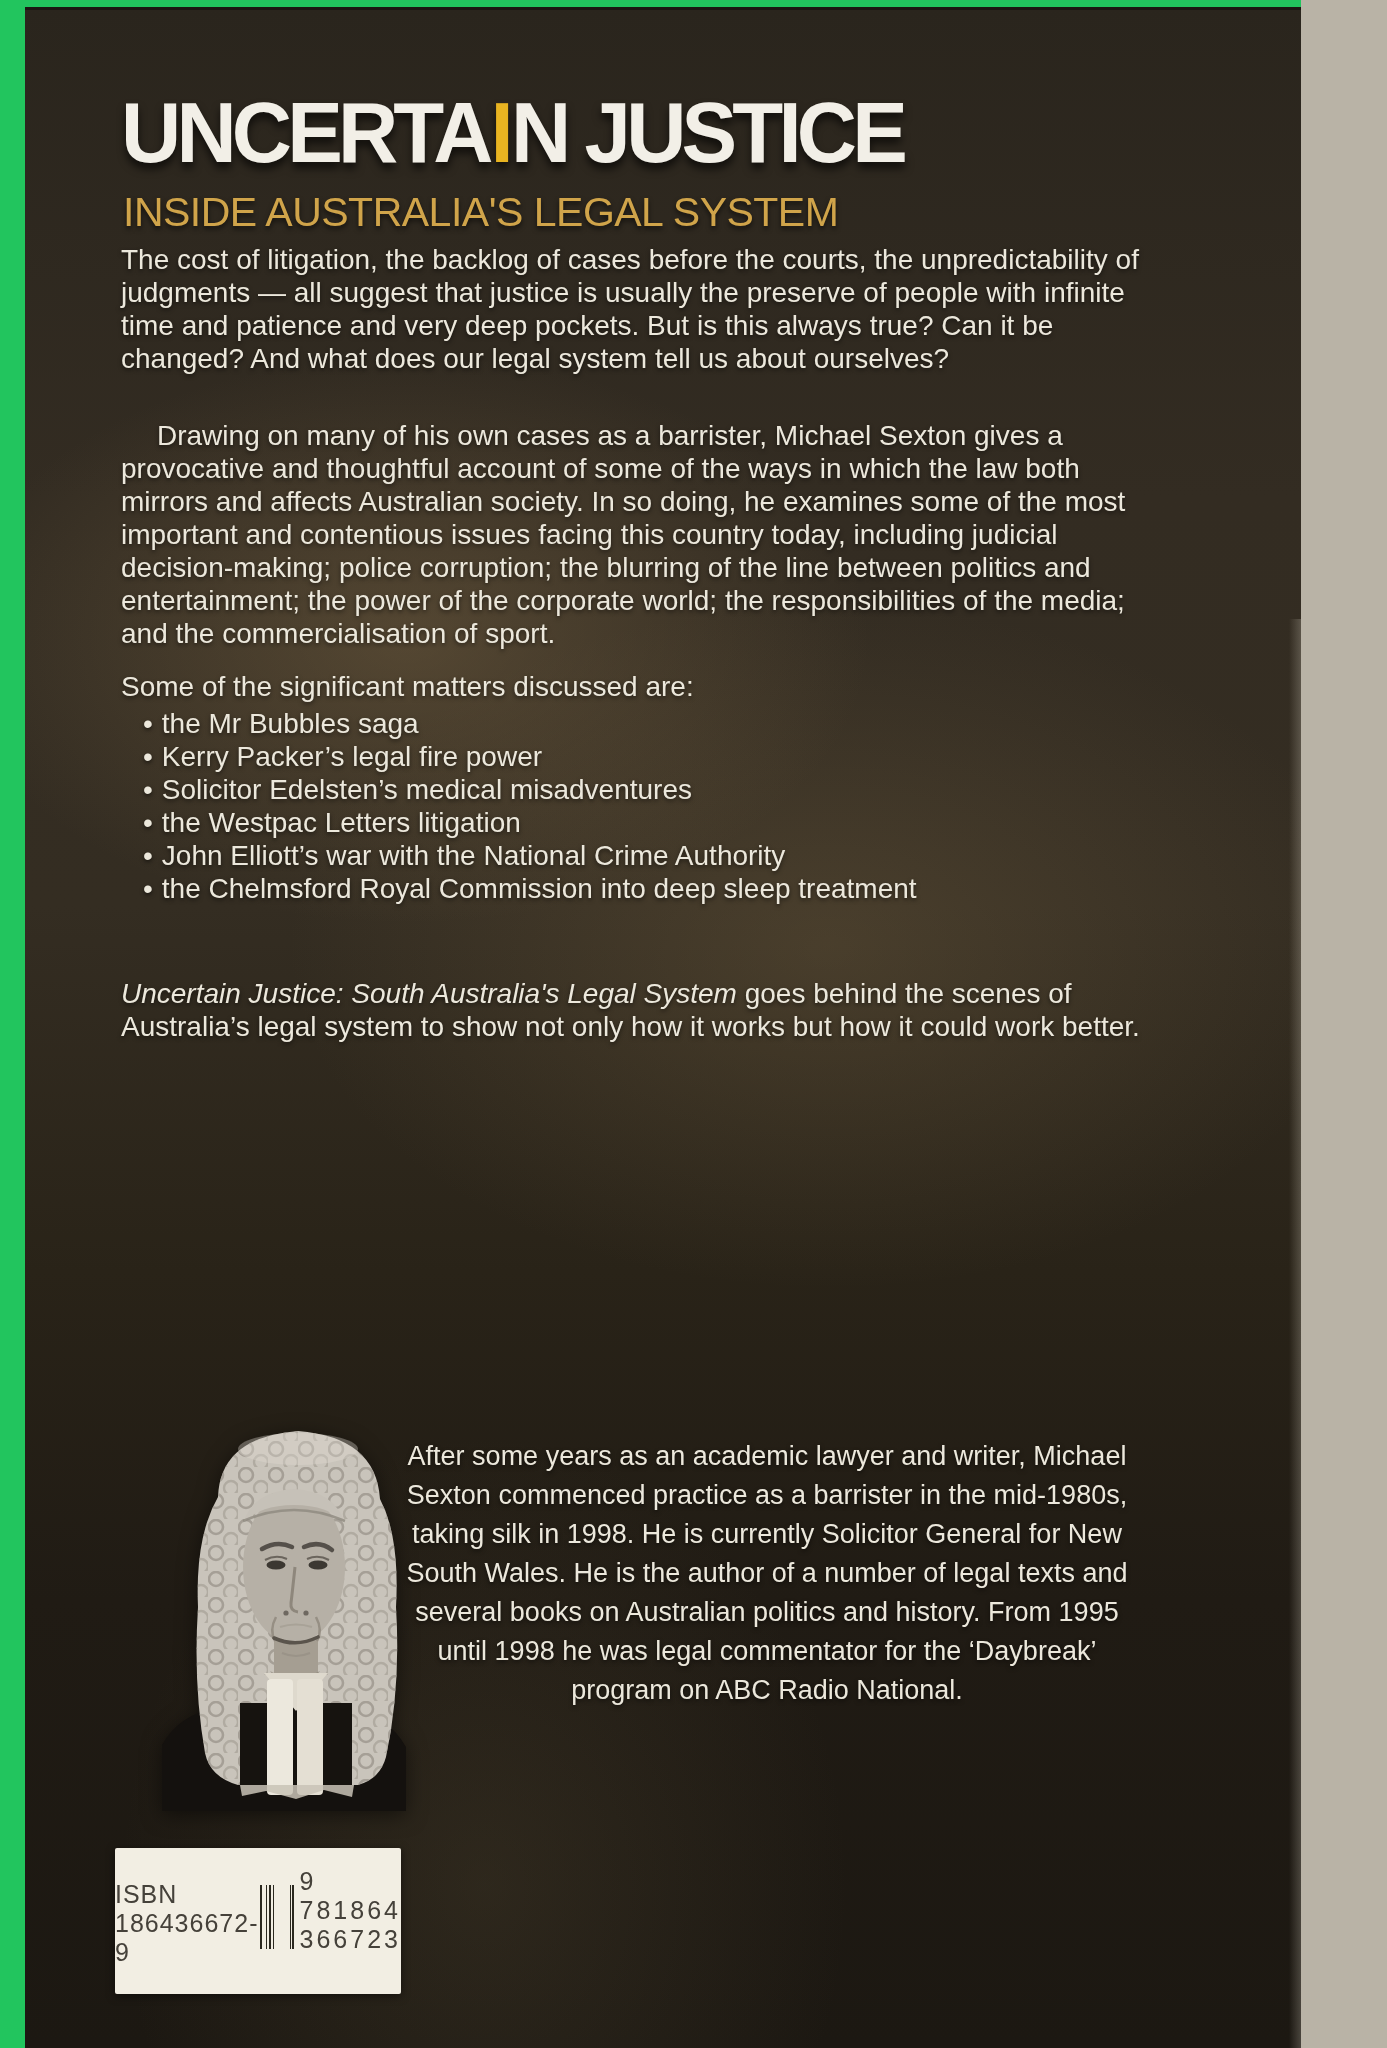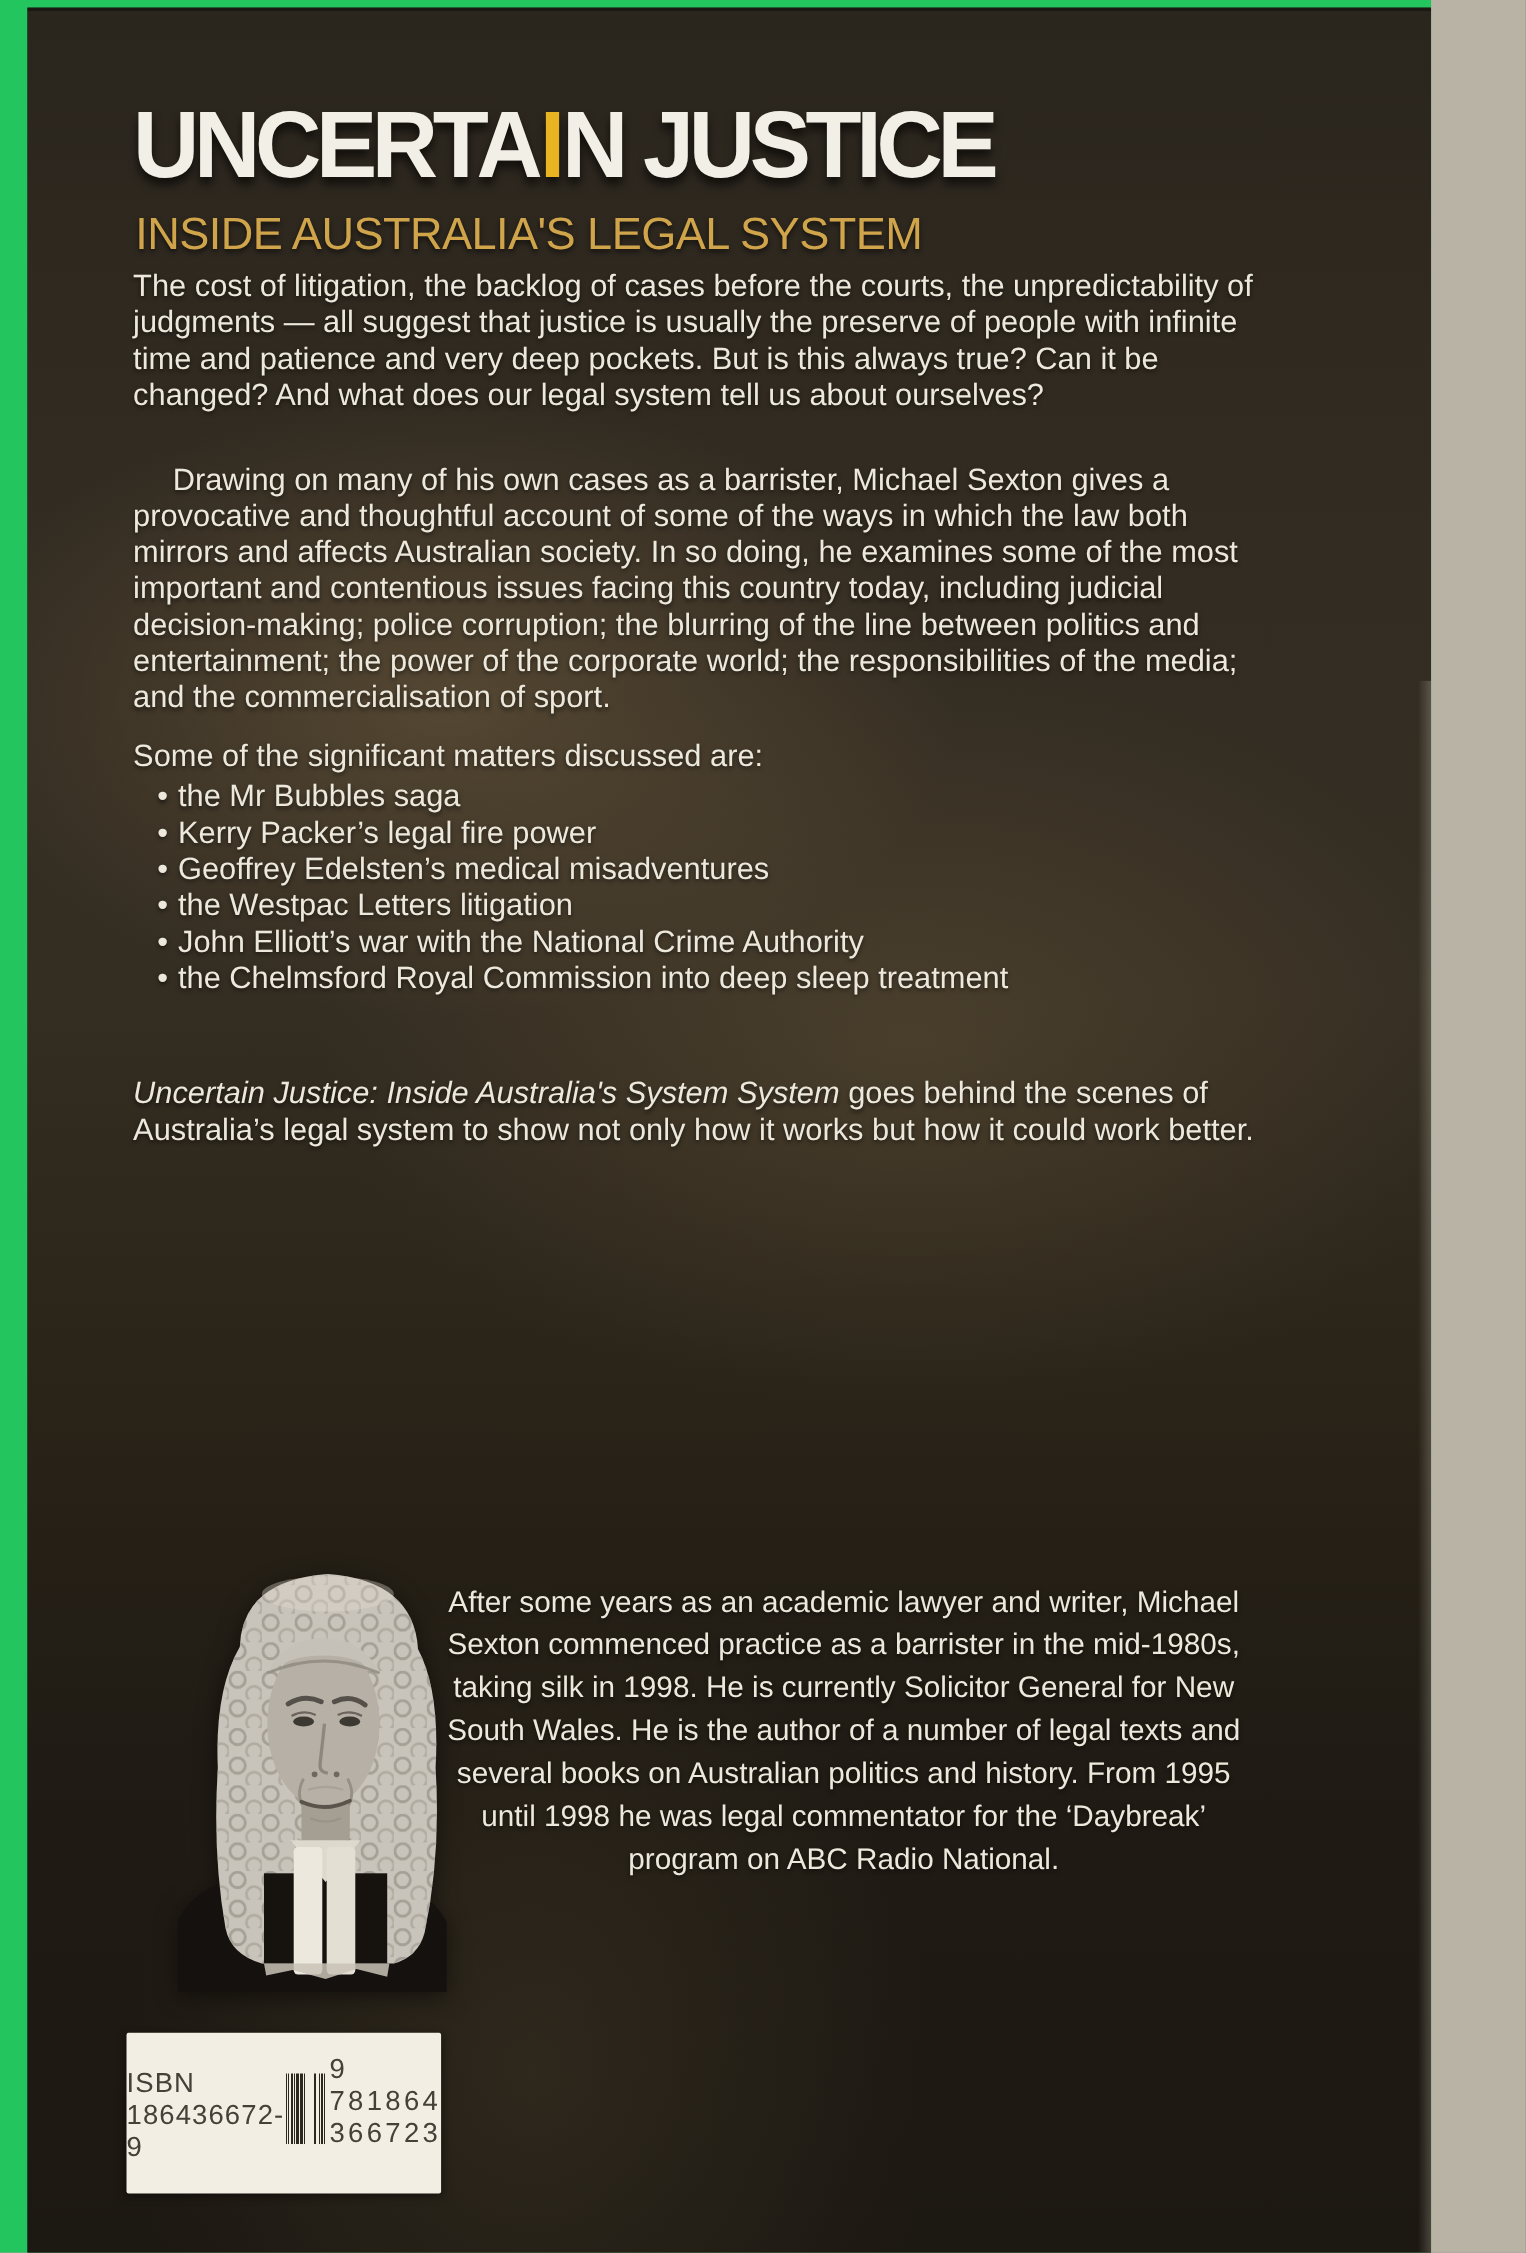--- a/index.html
+++ b/index.html
@@ -70,27 +70,27 @@
       <h2 class="subtitle">INSIDE AUSTRALIA'S LEGAL SYSTEM</h2>
     </header>
 
     <p class="blurb p1">The cost of litigation, the backlog of cases before the courts, the unpredictability of judgments — all suggest that justice is usually the preserve of people with infinite time and patience and very deep pockets. But is this always true? Can it be changed? And what does our legal system tell us about ourselves?</p>
     <p class="blurb p2">Drawing on many of his own cases as a barrister, Michael Sexton gives a provocative and thoughtful account of some of the ways in which the law both mirrors and affects Australian society. In so doing, he examines some of the most important and contentious issues facing this country today, including judicial decision-making; police corruption; the blurring of the line between politics and entertainment; the power of the corporate world; the responsibilities of the media; and the commercialisation of sport.</p>
     <p class="blurb intro">Some of the significant matters discussed are:</p>
 
     <ul class="topics">
         <li>the Mr Bubbles saga</li>
         <li>Kerry Packer’s legal fire power</li>
-        <li>Geoffrey Edelsten’s medical misadventures</li>
+        <li>Solicitor Edelsten’s medical misadventures</li>
         <li>the Westpac Letters litigation</li>
         <li>John Elliott’s war with the National Crime Authority</li>
         <li>the Chelmsford Royal Commission into deep sleep treatment</li>
       </ul>
 
-    <p class="blurb closing"><em>Uncertain Justice: Inside Australia's System System</em><span> goes behind the scenes of Australia’s legal system to show not only how it works but how it could work better.</span></p>
+    <p class="blurb closing"><em>Uncertain Justice: South Australia's Legal System</em><span> goes behind the scenes of Australia’s legal system to show not only how it works but how it could work better.</span></p>
 
     <section class="author">
       <div class="photo">
         <svg viewBox="0 0 270 396" xmlns="http://www.w3.org/2000/svg">
           <defs>
             <pattern id="curl" width="30" height="26" patternUnits="userSpaceOnUse">
               <circle cx="8" cy="8" r="7" fill="none" stroke="#99938a" stroke-width="2.6"></circle>
               <circle cx="23" cy="21" r="7" fill="none" stroke="#a8a298" stroke-width="2.4"></circle>
             </pattern>
           </defs>

